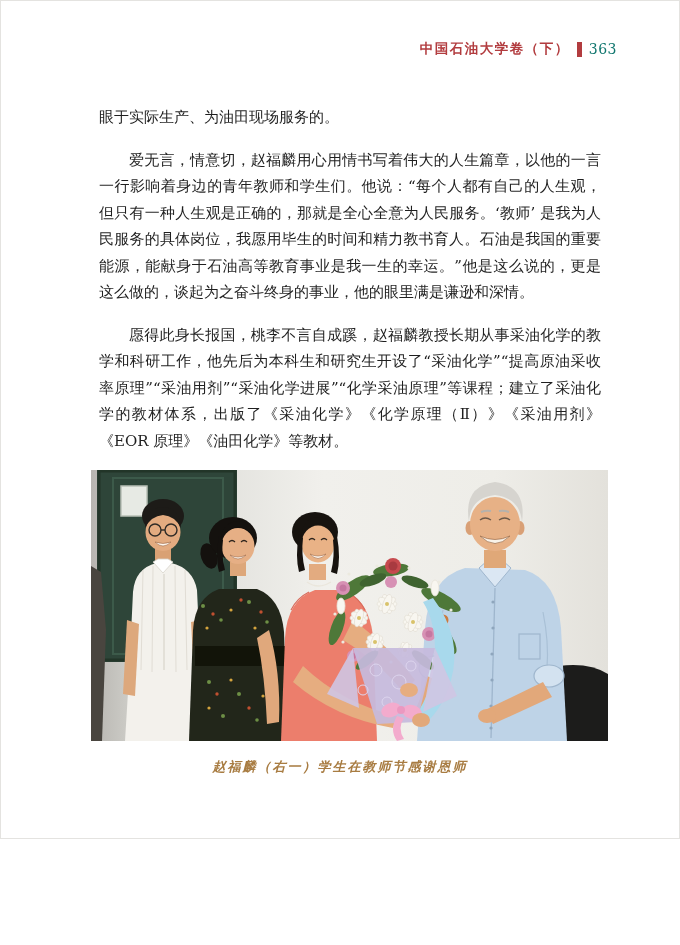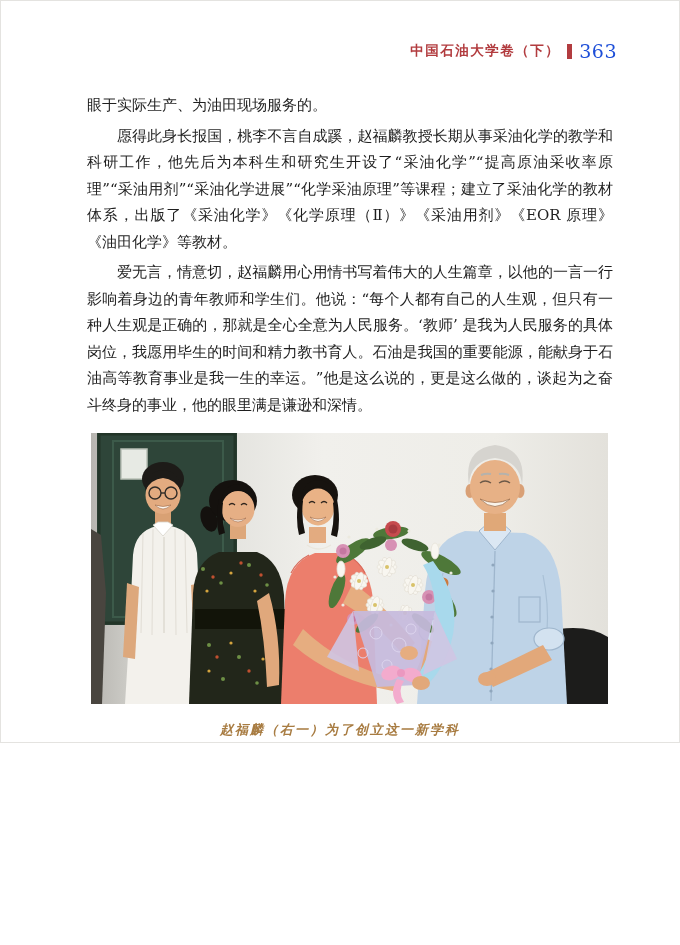--- a/index.html
+++ b/index.html
@@ -1,42 +1,42 @@
 <!DOCTYPE html>
 <html style="--accent: #b23c3f; --heading-color: #a87c42; --caption-color: #a87c42;"><head>
 <meta charset="utf-8">
 <style>
   html,body{margin:0;padding:0;background:#ffffff;}
   .page{
     position:relative;
-    width:680px;height:743px;
+    width:680px;height:839px;
     background:#ffffff;
     box-shadow:inset 0 0 0 1px #e4e3e0;
     font-family:"DejaVu Serif","Liberation Serif",serif;
     overflow:hidden;
   }
   .running-header{
     position:absolute;top:40px;right:63px;
     display:flex;align-items:center;gap:7px;
   }
   .running-title{
     color:var(--accent,#b23c3f);
     font-size:13.5px;font-weight:bold;letter-spacing:1.5px;
   }
   .running-bar{
     width:5px;height:15px;background:var(--accent,#b23c3f);
     display:inline-block;
   }
-  .running-page{color:#1d4ed8;font-size:19px;letter-spacing:.5px;}
+  .running-page{color:#0f766e;font-size:14px;letter-spacing:.5px;}
   .content{
     position:absolute;left:63px;right:63px;top:88px;
     font-size:15px;line-height:26.5px;color:#1f1f1f;
     text-align:justify;
   }
-  .content p{margin:4px;padding-left:20px;}
+  .content p{margin:16px;padding-left:20px;}
   .content p.indent{text-indent:2em;}
   .section-heading{
     margin:7px 0 6px 0;
     text-align:center;
     color:var(--heading-color,#a87c42);
     font-size:18px;font-weight:bold;font-style:italic;
     letter-spacing:3px;line-height:30px;
   }
   figure{margin:15px 0 0 0;}
   .photo-frame{
@@ -60,22 +60,22 @@
   <div class="running-header">
     <span class="running-title">中国石油大学卷（下）</span>
     <span class="running-bar"></span>
     <span class="running-page">363</span>
   </div>
 
   <div class="content">
     <p>眼于实际生产、为油田现场服务的。</p>
 
 
+    <p class="indent">爱无言，情意切，赵福麟用心用情书写着伟大的人生篇章，以他的一言一行影响着身边的青年教师和学生们。他说：“每个人都有自己的人生观，但只有一种人生观是正确的，那就是全心全意为人民服务。‘教师’ 是我为人民服务的具体岗位，我愿用毕生的时间和精力教书育人。石油是我国的重要能源，能献身于石油高等教育事业是我一生的幸运。”他是这么说的，更是这么做的，谈起为之奋斗终身的事业，他的眼里满是谦逊和深情。</p>
     <p class="indent">愿得此身长报国，桃李不言自成蹊，赵福麟教授长期从事采油化学的教学和科研工作，他先后为本科生和研究生开设了“采油化学”“提高原油采收率原理”“采油用剂”“采油化学进展”“化学采油原理”等课程；建立了采油化学的教材体系，出版了《采油化学》《化学原理（Ⅱ）》《采油用剂》《EOR 原理》《油田化学》等教材。</p>
-    <p class="indent">爱无言，情意切，赵福麟用心用情书写着伟大的人生篇章，以他的一言一行影响着身边的青年教师和学生们。他说：“每个人都有自己的人生观，但只有一种人生观是正确的，那就是全心全意为人民服务。‘教师’ 是我为人民服务的具体岗位，我愿用毕生的时间和精力教书育人。石油是我国的重要能源，能献身于石油高等教育事业是我一生的幸运。”他是这么说的，更是这么做的，谈起为之奋斗终身的事业，他的眼里满是谦逊和深情。</p>
 
     <figure>
       <div class="photo-frame">
 
         <svg viewBox="0 0 517 271">
           <defs>
             <linearGradient id="wall" x1="0" y1="0" x2="1" y2="0">
               <stop offset="0" stop-color="#b7b5b0"></stop>
               <stop offset="0.12" stop-color="#dadad5"></stop>
               <stop offset="0.45" stop-color="#f1f0ec"></stop>
@@ -332,17 +332,17 @@
               <ellipse cx="300" cy="240" rx="10" ry="7" fill="#f3abcd" transform="rotate(-20 300 240)"></ellipse>
               <ellipse cx="321" cy="242" rx="10" ry="7" fill="#f3abcd" transform="rotate(15 321 242)"></ellipse>
               <circle cx="310" cy="240" r="4" fill="#eb98c0"></circle>
               <path d="M306,246 Q298,260 306,271 L313,269 Q306,258 313,248 Z" fill="#f3abcd"></path>
             </g>
             <ellipse cx="396" cy="246" rx="9" ry="7" fill="#e2a87a"></ellipse>
             <ellipse cx="330" cy="250" rx="9" ry="7" fill="#e2a87a"></ellipse>
           </g>
         </svg>
       </div>
-      <figcaption class="photo-caption">赵福麟（右一）为了创立这一新学科</figcaption>
+      <figcaption class="photo-caption">赵福麟（右一）学生在教师节感谢恩师</figcaption>
     </figure>
   </div>
 
 </div>
 
 </body></html>

